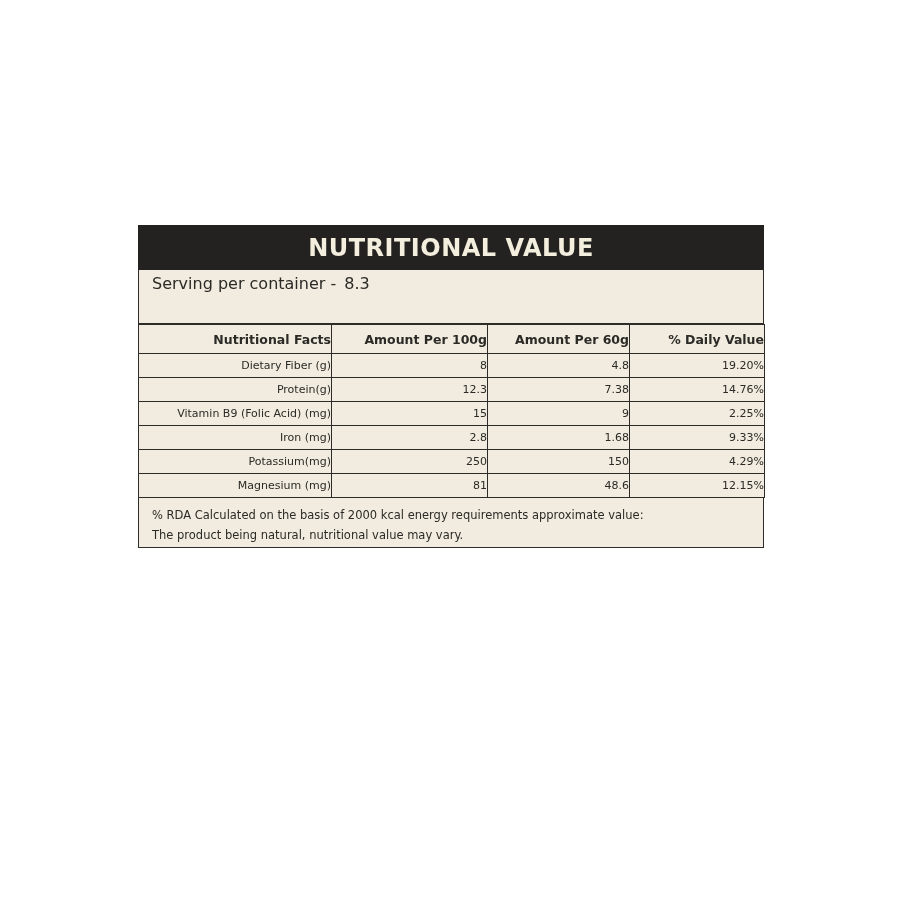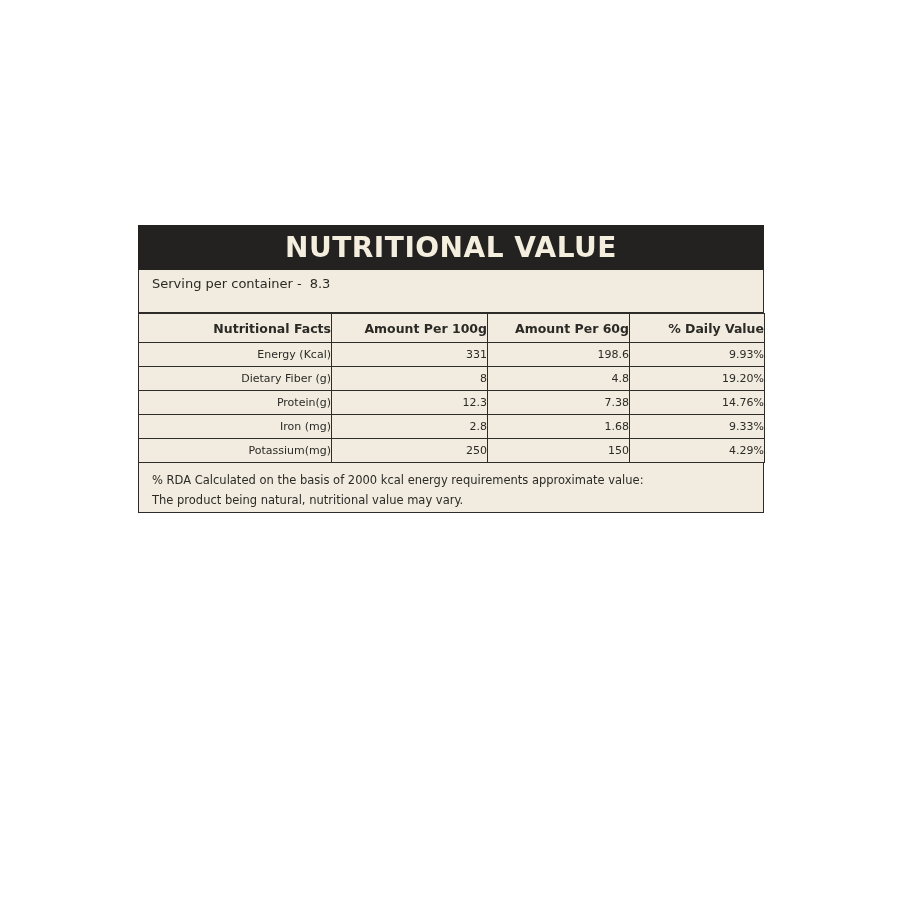--- a/index.html
+++ b/index.html
@@ -18,32 +18,32 @@
   }
   .title-bar {
     background: #232220;
     height: 45px;
     display: flex;
     align-items: center;
     justify-content: center;
   }
   .title-bar h1 {
     color: #f3eedd;
-    font-size: 28px;
+    font-size: 24px;
     font-weight: bold;
     letter-spacing: 0.5px;
   }
   .serving {
     background: #f1ecdf;
     border-left: 1px solid #2e2c28;
     border-right: 1px solid #2e2c28;
     border-bottom: 1px solid #2e2c28;
-    height: 43px;
+    height: 54px;
     padding: 6px 0 0 13px;
-    font-size: 13px;
+    font-size: 16px;
     line-height: 15px;
   }
   .serving .val { margin-left: 8px; }
   .serving .note { margin-left: 12px; }
   table {
     width: 100%;
     border-collapse: collapse;
     background: #f1ecdf;
     table-layout: fixed;
   }
@@ -98,49 +98,55 @@
     <thead>
       <tr>
         <th>Nutritional Facts</th>
         <th>Amount Per 100g</th>
         <th>Amount Per 60g</th>
         <th>% Daily Value</th>
       </tr>
     </thead>
     <tbody>
       <tr>
-        <td>Energy (Kcal)</td>
-        <td>331</td>
-        <td>198.6</td>
-        <td>9.93%</td>
-      </tr>
-      <tr>
         <td>Dietary Fiber (g)</td>
         <td>8</td>
         <td>4.8</td>
         <td>19.20%</td>
       </tr>
       <tr>
         <td>Protein(g)</td>
         <td>12.3</td>
         <td>7.38</td>
         <td>14.76%</td>
+      </tr>
+      <tr>
+        <td>Vitamin B9 (Folic Acid) (mg)</td>
+        <td>15</td>
+        <td>9</td>
+        <td>2.25%</td>
       </tr>
       <tr>
         <td>Iron (mg)</td>
         <td>2.8</td>
         <td>1.68</td>
         <td>9.33%</td>
       </tr>
       <tr>
         <td>Potassium(mg)</td>
         <td>250</td>
         <td>150</td>
         <td>4.29%</td>
       </tr>
+      <tr>
+        <td>Magnesium (mg)</td>
+        <td>81</td>
+        <td>48.6</td>
+        <td>12.15%</td>
+      </tr>
     </tbody>
   </table>
 
   <div class="footer-note">
     <div>% RDA Calculated on the basis of 2000 kcal energy requirements approximate value:</div>
     <div>The product being natural, nutritional value may vary.</div>
   </div>
 
 </div>
 

